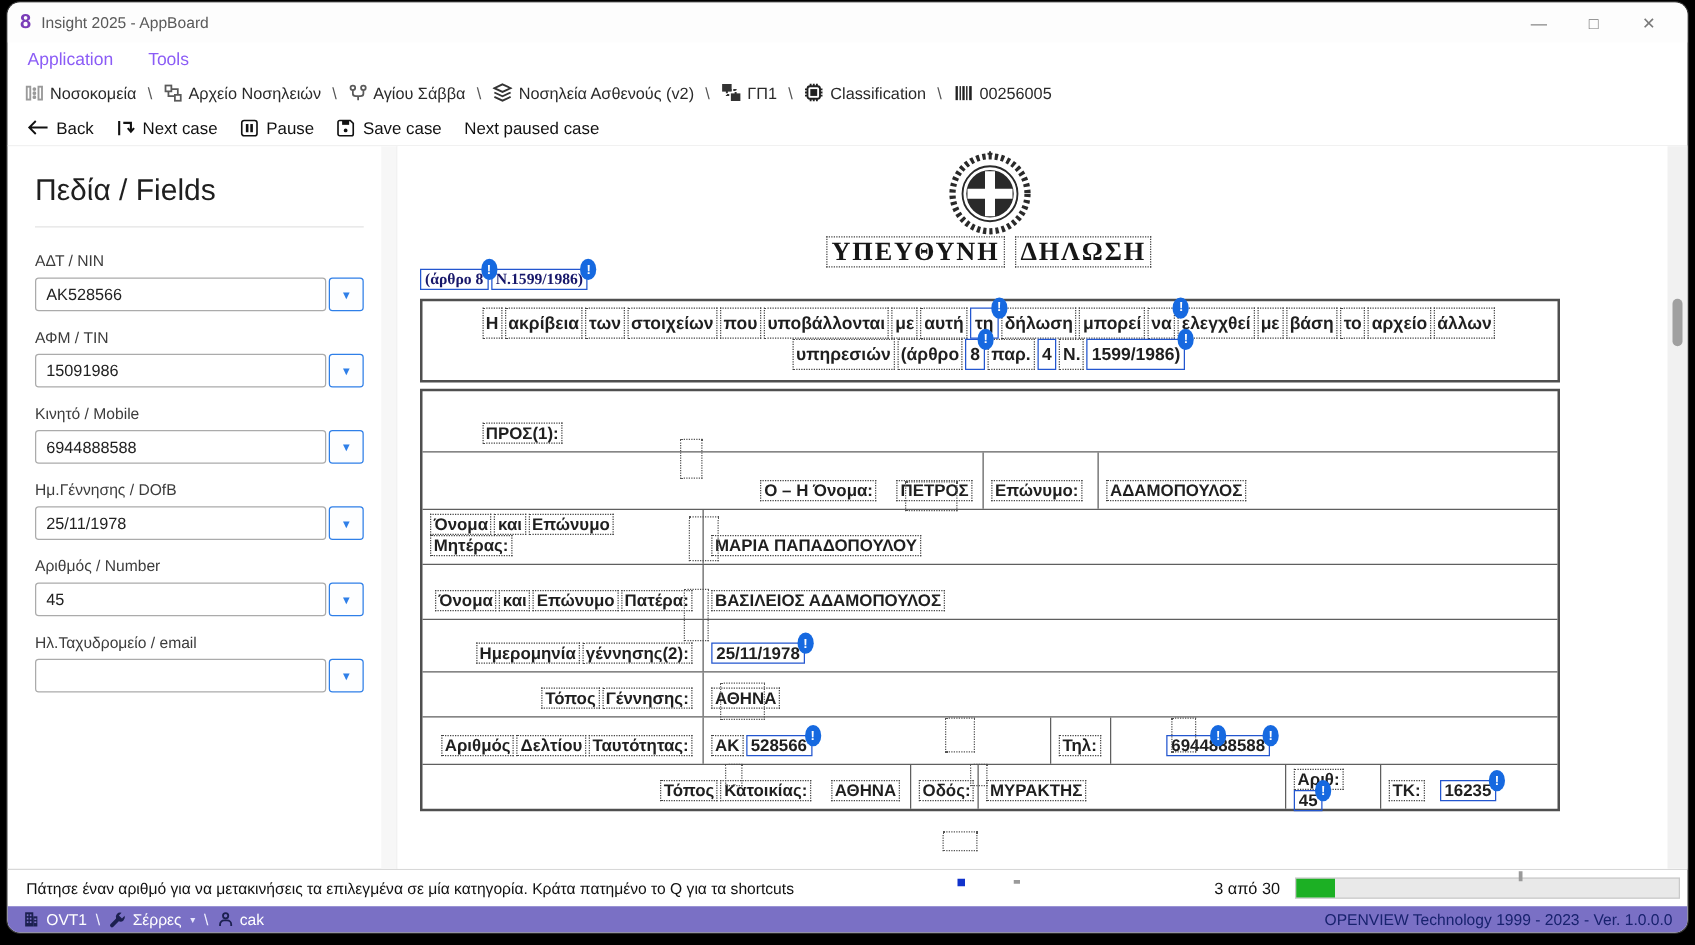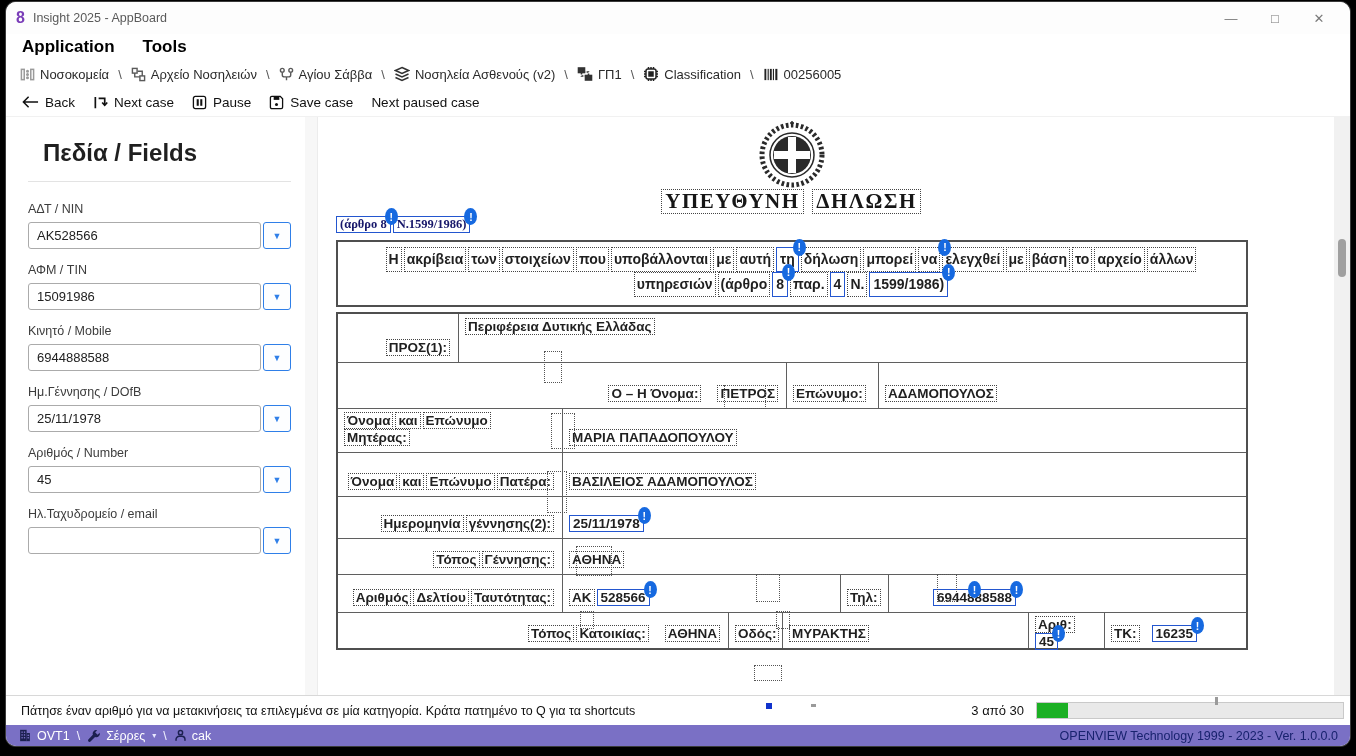--- a/index.html
+++ b/index.html
@@ -5,35 +5,35 @@
   html,body{margin:0;padding:0;width:1356px;height:756px;background:#000;font-family:"Liberation Sans",sans-serif;overflow:hidden;}
   .window{position:absolute;left:6px;top:2px;width:1344px;height:744px;background:#fff;border-radius:10px;overflow:hidden;display:flex;flex-direction:column;box-shadow:0 0 0 1px #3a3a3a;}
   
   .titlebar{height:32px;display:flex;align-items:center;padding:0 10px;background:#fdfdfd;flex:none;}
   .logo8{color:#7a3db8;font-weight:700;font-size:16px;margin-right:8px;}
   .wintitle{font-size:12.5px;color:#5a5a5a;}
   .wincontrols{margin-left:auto;display:flex;align-items:center;gap:14px;padding-right:6px;}
   .wbtn{width:30px;text-align:center;color:#7a7a7a;font-size:13px;cursor:default;}
   
   .menubar{height:26px;display:flex;align-items:center;gap:28px;padding:0 16px;flex:none;}
-  .menuitem{font-size:17px;color:#000000;font-weight:bold;}
+  .menuitem{font-size:14px;color:#8b5cf6;}
   
   .crumbbar{height:28px;display:flex;align-items:center;padding:0 14px;gap:7px;flex:none;font-size:13px;color:#2a2a2a;}
   .crumb{display:flex;align-items:center;gap:5px;}
   .crumb svg{display:block;}
   .csep{color:#555;padding:0 2px;}
   
   .actionbar{height:28px;display:flex;align-items:center;padding:0 16px;gap:18px;flex:none;border-bottom:1px solid #f1f1f1;}
   .abtn{display:flex;align-items:center;gap:6px;font-size:13.5px;color:#111;}
   .abtn svg{display:block;}
   
   .content{flex:1;display:flex;min-height:0;}
   .sidebar{width:312px;flex:none;position:relative;padding:14px 26px 0 22px;box-sizing:border-box;border-right:1px solid #ececec;}
   .sbscroll{position:absolute;right:0;top:0;bottom:0;width:12px;background:#f7f7f7;}
-  .sbtitle{font-size:24px;color:#1f1f1f;font-weight:700;margin:8px 0 0 15px;}
+  .sbtitle{font-size:24px;color:#1f1f1f;font-weight:400;margin:8px 0 0 0;}
   .sbdivider{border:none;border-top:1px solid #e3e3e3;margin:14px 0 20px 0;}
   .fldlabel{font-size:12.5px;color:#3c3c3c;margin-bottom:6px;}
   .combo{display:flex;align-items:stretch;margin-bottom:14px;height:27px;}
   .combo input{flex:1;border:1px solid #ababab;border-radius:3px;padding:0 8px;font-size:13px;color:#222;font-family:"Liberation Sans",sans-serif;outline:none;min-width:0;}
   .combo .drop{width:26px;margin-left:2px;border:1px solid #2f7fe8;border-radius:3px;background:#fdfeff;color:#2f7fe8;font-size:9px;display:flex;align-items:center;justify-content:center;}
   .main{flex:1;position:relative;background:#fff;min-width:0;}
   .vscroll{position:absolute;right:0;top:0;bottom:0;width:16px;background:#f1f1f1;}
   .vthumb{position:absolute;left:4px;top:122px;width:8px;height:38px;background:#a0a0a0;border-radius:4px;}
   
   .docpage{position:absolute;left:18px;top:2px;width:912px;color:#1f1f1f;}
@@ -294,23 +294,20 @@
           <div class="words"><span class="w">Η</span><span class="w">ακρίβεια</span><span class="w">των</span><span class="w">στοιχείων</span><span class="w">που</span><span class="w">υποβάλλονται</span><span class="w">με</span><span class="w">αυτή</span><span class="w blue">τη<span class="badge right">!</span></span><span class="w">δήλωση</span><span class="w">μπορεί</span><span class="w">να</span><span class="w">ελεγχθεί<span class="badge left">!</span></span><span class="w">με</span><span class="w">βάση</span><span class="w">το</span><span class="w">αρχείο</span><span class="w">άλλων</span></div>
           <div class="words"><span class="w">υπηρεσιών</span><span class="w">(άρθρο</span><span class="w blue">8<span class="badge right">!</span></span><span class="w">παρ.</span><span class="w blue">4</span><span class="w">Ν.</span><span class="w blue">1599/1986)<span class="badge right">!</span></span></div>
         </div>
 
         <div class="dtable">
 
           <div class="drow first" style="height:48px">
             <div class="dcell nb" style="width:120px">
                 <span class="words"><span class="w">ΠΡΟΣ(1):</span></span>
               </div>
-            <div class="dcell top" style="flex:1">
-                <span class="words"><span class="w">Περιφέρεια Δυτικής Ελλάδας</span></span>
-              </div>
           </div>
 
           <div class="drow" style="height:46px">
             <div class="dcell nb" style="width:448px">
               <span class="words"><span class="w">Ο – Η Όνομα:</span></span>
               <span class="words" style="margin-left:14px"><span class="w">ΠΕΤΡΟΣ</span></span>
             </div>
             <div class="dcell" style="width:92px">
                 <span class="words"><span class="w">Επώνυμο:</span></span>
               </div>

